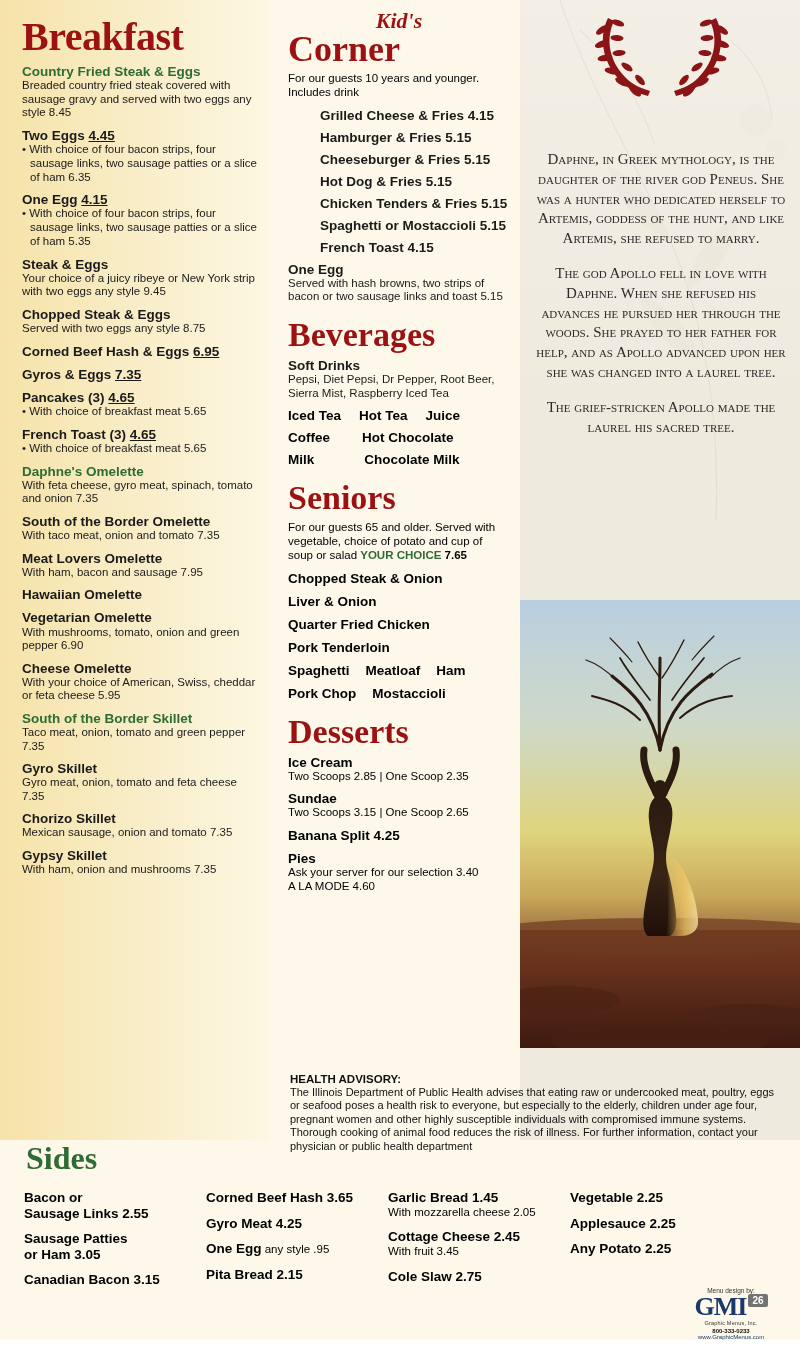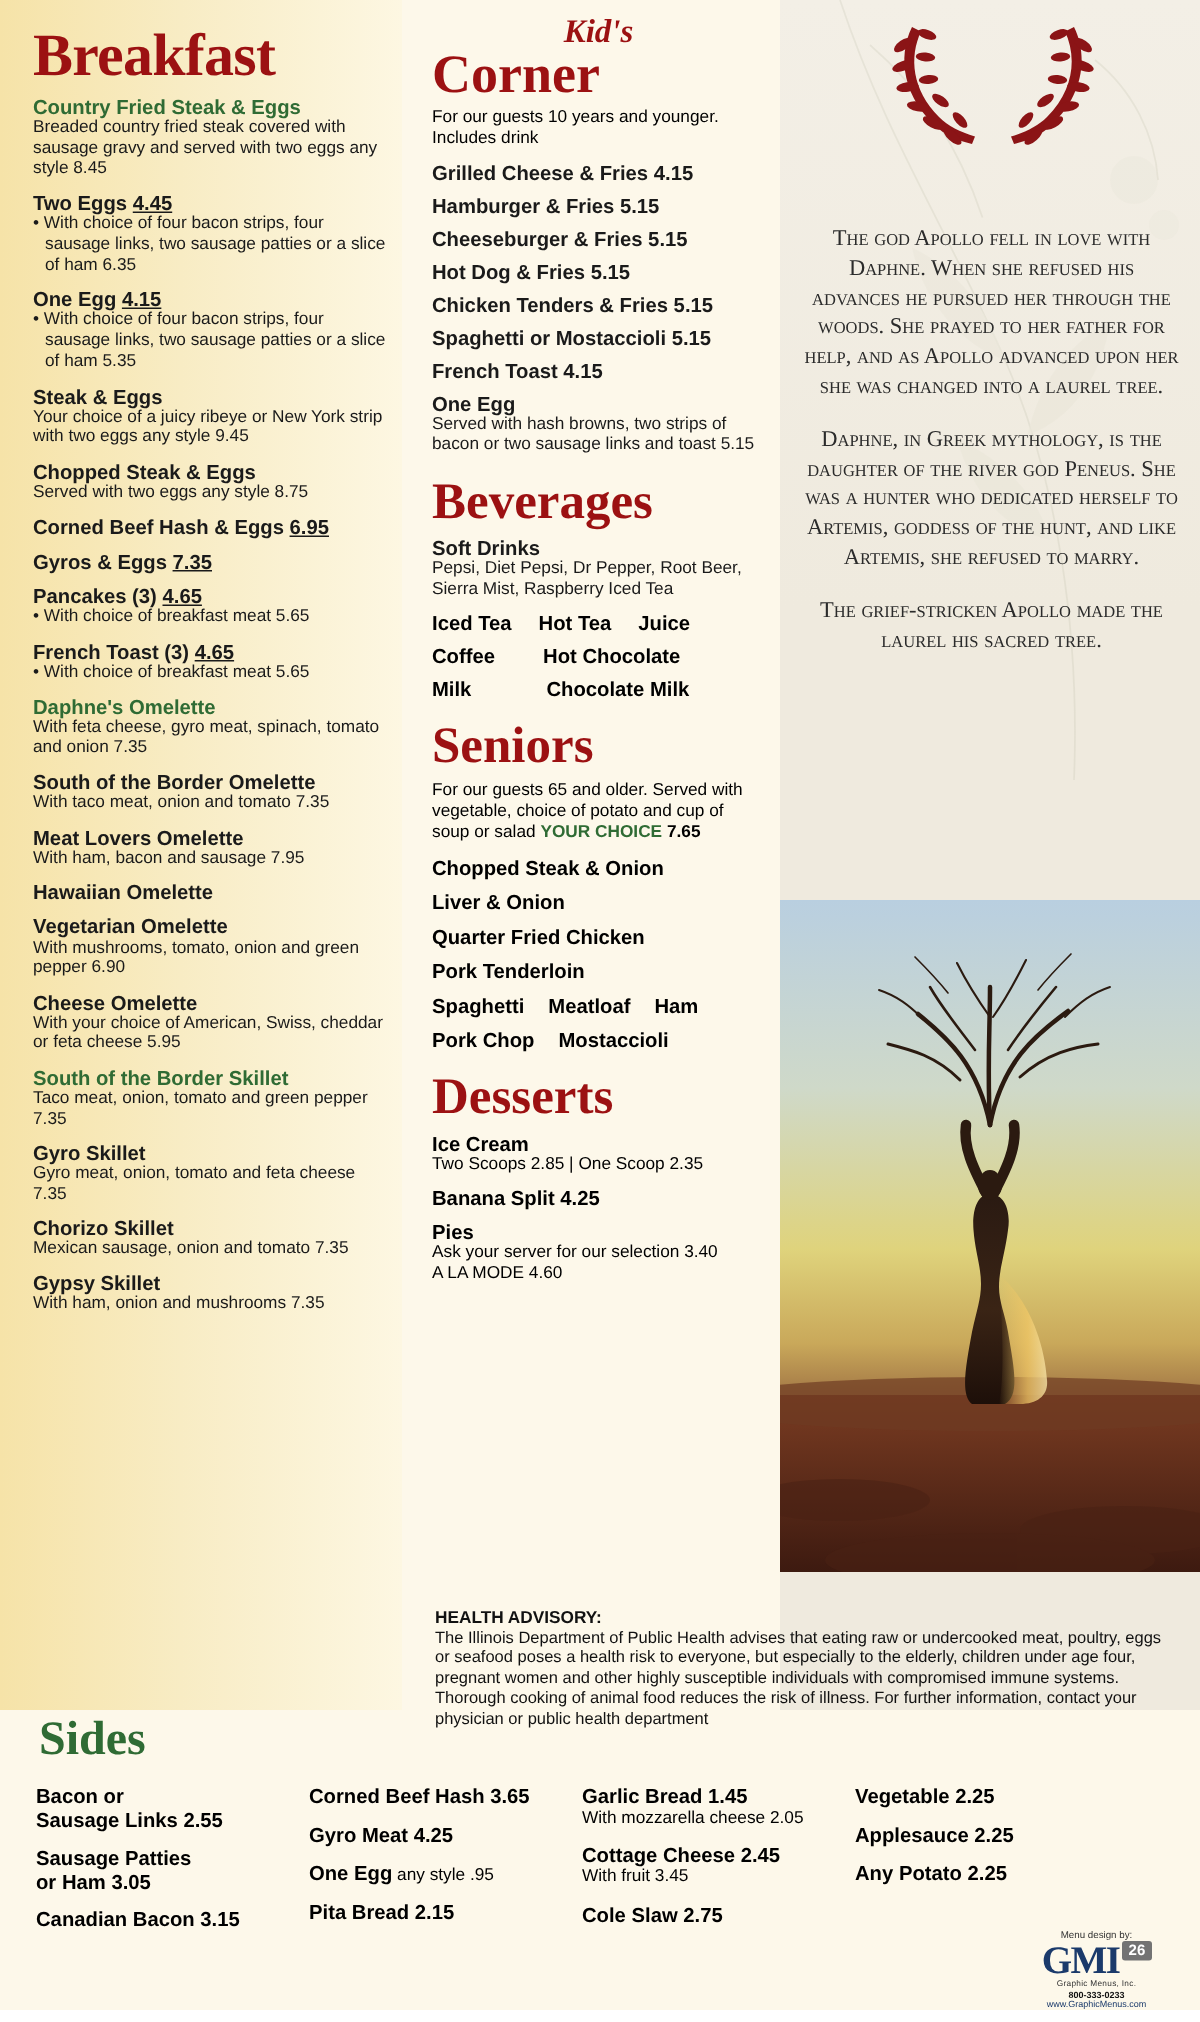--- a/index.html
+++ b/index.html
@@ -87,21 +87,21 @@
     font-style: italic; font-weight: bold;
     font-size: 22px; color: #9c1112; line-height: 1; text-align: center;
   }
   .kid-corner {
     font-family: "Liberation Serif", serif;
     font-weight: bold; font-size: 36px; color: #9c1112; line-height: 0.95;
     margin-bottom: 6px;
   }
   .kid-note { font-size: 11.5px; line-height: 1.2; margin-bottom: 8px; }
   .kidline {
-    font-weight: bold; font-size: 13.5px; margin-bottom: 7px; color: #1a1a1a;
+    font-weight: bold; font-size: 13.5px; margin-bottom: 7px; color: #1a1a1a; margin-left: 32px;
   }
   .kidline .price { font-weight: bold; }
   .bev-title, .sen-title, .des-title {
     font-family: "Liberation Serif", serif;
     font-weight: bold; font-size: 34px; color: #9c1112; line-height: 1;
     margin: 14px 0 6px;
   }
   .bev-row {
     display: flex; gap: 18px; font-weight: bold; font-size: 13.5px;
     margin-bottom: 7px;
@@ -346,20 +346,24 @@
     </div>
     <div class="senrow">
       <span>Pork Chop</span>
       <span>Mostaccioli</span>
     </div>
 
     <div class="des-title">Desserts</div>
     <div class="des-item">
       <div class="des-name">Ice Cream</div>
       <div class="des-sub">Two Scoops  2.85  |  One Scoop  2.35</div>
+    </div>
+    <div class="des-item">
+      <div class="des-name">Sundae</div>
+      <div class="des-sub">Two Scoops  3.15  |  One Scoop  2.65</div>
     </div>
     <div class="des-item">
       <div class="des-name">Banana Split  4.25</div>
     </div>
     <div class="des-item">
       <div class="des-name">Pies</div>
       <div class="des-sub" style="white-space:pre-line">Ask your server for our selection  3.40
 A LA MODE  4.60</div>
     </div>
   </div>
@@ -391,22 +395,22 @@
         <ellipse cx="114" cy="9" rx="6.5" ry="3" transform="rotate(-20 114 9)"></ellipse>
         <ellipse cx="115" cy="24" rx="6.5" ry="3" transform="rotate(-5 115 24)"></ellipse>
         <ellipse cx="113" cy="39" rx="6.5" ry="3" transform="rotate(5 113 39)"></ellipse>
         <ellipse cx="105" cy="53" rx="6.5" ry="3" transform="rotate(-35 105 53)"></ellipse>
         <ellipse cx="92" cy="66" rx="6.5" ry="3" transform="rotate(-48 92 66)"></ellipse>
       </g>
     </g>
   </svg>
 
   <div class="story">
+    <p>Daphne, in Greek mythology, is the daughter of the river god Peneus. She was a hunter who dedicated herself to Artemis, goddess of the hunt, and like Artemis, she refused to marry.</p>
     <p>The god Apollo fell in love with Daphne. When she refused his advances he pursued her through the woods. She prayed to her father for help, and as Apollo advanced upon her she was changed into a laurel tree.</p>
-    <p>Daphne, in Greek mythology, is the daughter of the river god Peneus. She was a hunter who dedicated herself to Artemis, goddess of the hunt, and like Artemis, she refused to marry.</p>
     <p>The grief-stricken Apollo made the laurel his sacred tree.</p>
   </div>
 
   <div class="photo">
     <svg viewBox="0 0 280 448" width="280" height="448">
       <defs>
         <linearGradient id="sky" x1="0" y1="0" x2="0" y2="1">
           <stop offset="0%" stop-color="#b9cfe0"></stop>
           <stop offset="28%" stop-color="#cfd9c9"></stop>
           <stop offset="52%" stop-color="#dfd37c"></stop>

